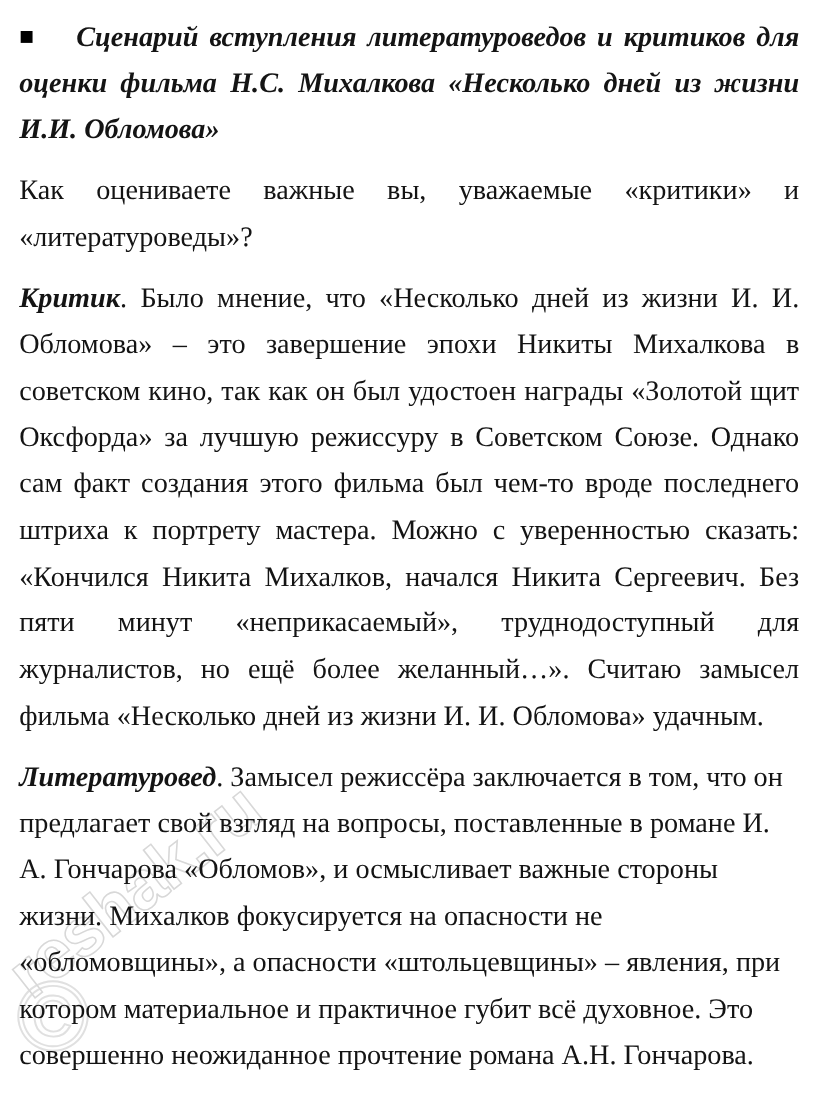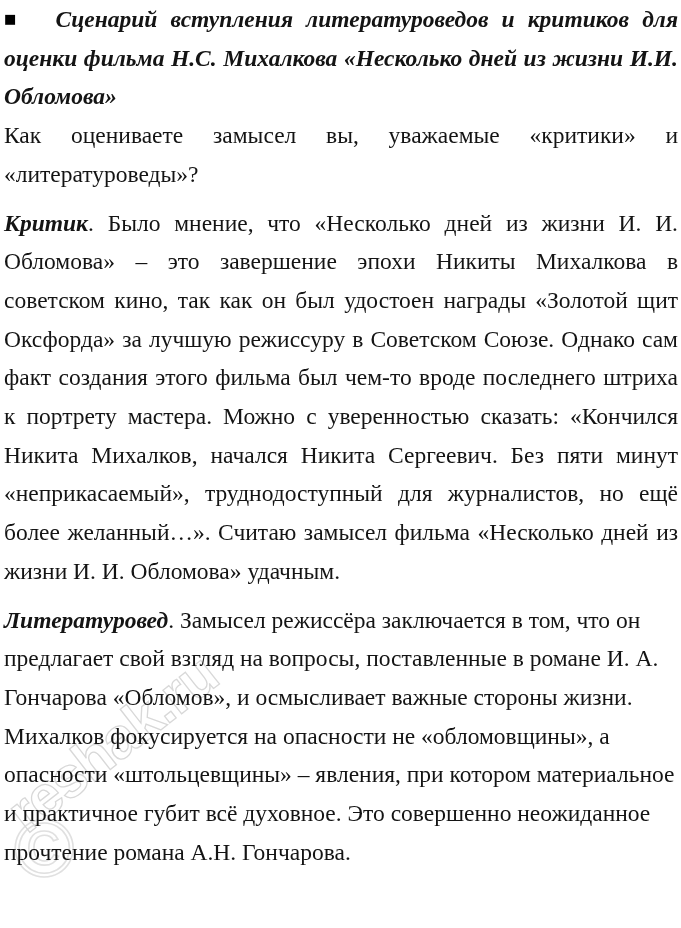--- a/index.html
+++ b/index.html
@@ -62,21 +62,21 @@
   
   #content {
     position: relative;
     z-index: 2;
     padding: 0px 3px 0px 4px;
     box-sizing: border-box;
     width: 681px;
   }
 
   p.para {
-    margin: 0;
+    margin: 12px;
     padding: 0;
     text-align: justify;
     text-justify: inter-word;
     font-size: 23.5px;
     line-height: 38.7px;
     color: #141414;
     -webkit-font-smoothing: antialiased;
   }
   p.para:last-child { text-align: left; }
 
@@ -113,20 +113,20 @@
   <div id="watermark">
     <span class="wm-copy-glyph">©</span>
     <span class="wm-text">reshak.ru</span>
   </div>
 
   <div id="content">
 
     <p class="para title"><span class="bullet">■</span><span class="bullet-gap"></span><span>Сценарий вступления литературоведов и критиков для оценки фильма Н.С. Михалкова «Несколько дней из жизни И.И. Обломова»</span></p>
 
 
-    <p class="para"><span>Как оцениваете замысел вы, уважаемые «критики» и «литературоведы»?</span></p>
+    <p class="para"><span>Как оцениваете важные вы, уважаемые «критики» и «литературоведы»?</span></p>
 
     <p class="para gap-before"><span class="speaker">Критик</span><span>. </span><span>Было мнение, что «Несколько дней из жизни И. И. Обломова» – это завершение эпохи Никиты Михалкова в советском кино, так как он был удостоен награды «Золотой щит Оксфорда» за лучшую режиссуру в Советском Союзе. Однако сам факт создания этого фильма был чем-то вроде последнего штриха к портрету мастера. Можно с уверенностью сказать: «Кончился Никита Михалков, начался Никита Сергеевич. Без пяти минут «неприкасаемый», труднодоступный для журналистов, но ещё более желанный…». Считаю замысел фильма «Несколько дней из жизни И. И. Обломова» удачным.</span></p>
 
     <p class="para gap-before"><span class="speaker">Литературовед</span><span>. </span><span>Замысел режиссёра заключается в том, что он предлагает свой взгляд на вопросы, поставленные в романе И. А. Гончарова «Обломов», и осмысливает важные стороны жизни. Михалков фокусируется на опасности не «обломовщины», а опасности «штольцевщины» – явления, при котором материальное и практичное губит всё духовное. Это совершенно неожиданное прочтение романа А.Н. Гончарова.</span></p>
 
   </div>
 </div>
 
 </body></html>

